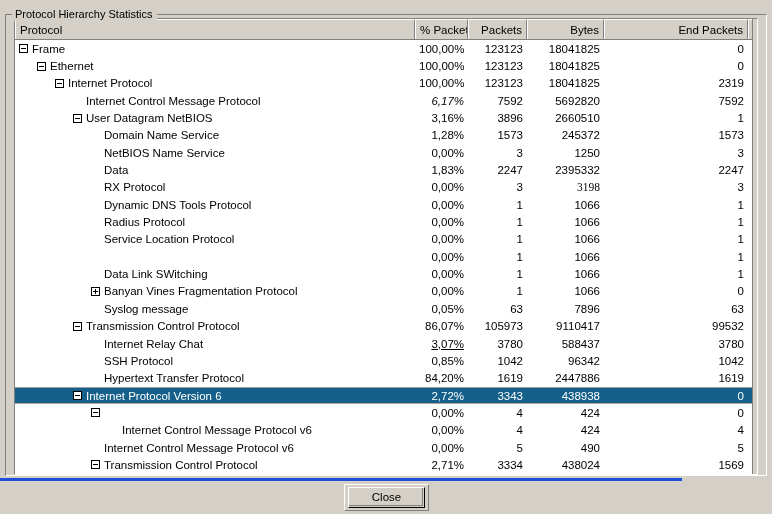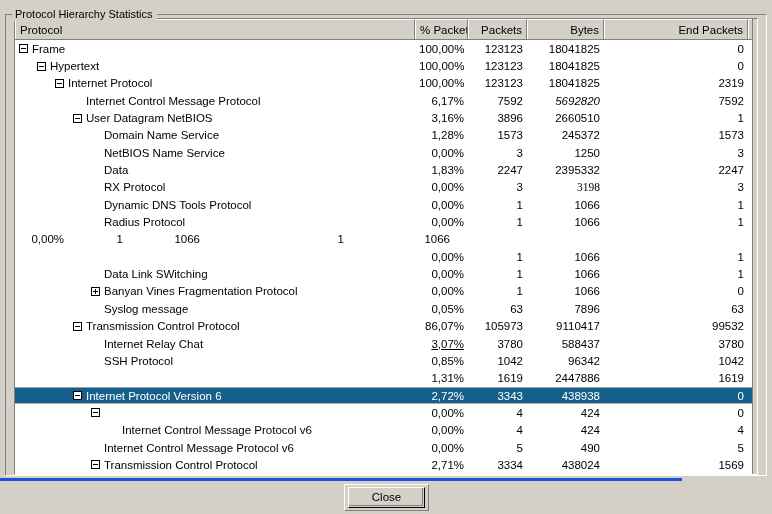--- a/index.html
+++ b/index.html
@@ -251,21 +251,21 @@
           <div class="cell num" style="width: 53px; flex: 0 0 53px;">100,00%</div>
           <div class="cell num" style="width: 59px; flex: 0 0 59px;">123123</div>
           <div class="cell num" style="width: 77px; flex: 0 0 77px;">18041825</div>
           <div class="cell num" style="width: 144px; flex: 0 0 144px;">0</div>
           <div class="cell num" style="width: 106px; flex: 0 0 106px;">0</div>
         </div>
         <div class="row">
           <div class="cell proto" style="width: 400px; flex: 0 0 400px;">
             <span class="spacer" style="width: 18px;"></span>
             <span class="expander"></span>
-            <span class="label">Hypertext</span>
+            <span class="label">Ethernet</span>
           </div>
           <div class="cell num" style="width: 53px; flex: 0 0 53px;">100,00%</div>
           <div class="cell num" style="width: 59px; flex: 0 0 59px;">123123</div>
           <div class="cell num" style="width: 77px; flex: 0 0 77px;">18041825</div>
           <div class="cell num" style="width: 144px; flex: 0 0 144px;">0</div>
           <div class="cell num" style="width: 106px; flex: 0 0 106px;">0</div>
         </div>
         <div class="row">
           <div class="cell proto" style="width: 400px; flex: 0 0 400px;">
             <span class="spacer" style="width: 36px;"></span>
@@ -277,23 +277,23 @@
           <div class="cell num" style="width: 77px; flex: 0 0 77px;">18041825</div>
           <div class="cell num" style="width: 144px; flex: 0 0 144px;">2319</div>
           <div class="cell num" style="width: 106px; flex: 0 0 106px;">139140</div>
         </div>
         <div class="row">
           <div class="cell proto" style="width: 400px; flex: 0 0 400px;">
             <span class="spacer" style="width: 54px;"></span>
             <span class="expander none"></span>
             <span class="label">Internet Control Message Protocol</span>
           </div>
-          <div class="cell num" style="width: 53px; flex: 0 0 53px;">6,17%</div>
+          <div class="cell num" style="width: 53px; flex: 0 0 53px; font-style: italic;">6,17%</div>
           <div class="cell num" style="width: 59px; flex: 0 0 59px;">7592</div>
-          <div class="cell num" style="width: 77px; flex: 0 0 77px; font-style: italic;">5692820</div>
+          <div class="cell num" style="width: 77px; flex: 0 0 77px;">5692820</div>
           <div class="cell num" style="width: 144px; flex: 0 0 144px;">7592</div>
           <div class="cell num" style="width: 106px; flex: 0 0 106px;">5692820</div>
         </div>
         <div class="row">
           <div class="cell proto" style="width: 400px; flex: 0 0 400px;">
             <span class="spacer" style="width: 54px;"></span>
             <span class="expander"></span>
             <span class="label">User Datagram NetBIOS</span>
           </div>
           <div class="cell num" style="width: 53px; flex: 0 0 53px;">3,16%</div>
@@ -368,20 +368,25 @@
             <span class="expander none"></span>
             <span class="label">Radius Protocol</span>
           </div>
           <div class="cell num" style="width: 53px; flex: 0 0 53px;">0,00%</div>
           <div class="cell num" style="width: 59px; flex: 0 0 59px;">1</div>
           <div class="cell num" style="width: 77px; flex: 0 0 77px;">1066</div>
           <div class="cell num" style="width: 144px; flex: 0 0 144px;">1</div>
           <div class="cell num" style="width: 106px; flex: 0 0 106px;">1066</div>
         </div>
         <div class="row">
+          <div class="cell proto" style="width: 400px; flex: 0 0 400px;">
+            <span class="spacer" style="width: 72px;"></span>
+            <span class="expander none"></span>
+            <span class="label">Service Location Protocol</span>
+          </div>
           <div class="cell num" style="width: 53px; flex: 0 0 53px;">0,00%</div>
           <div class="cell num" style="width: 59px; flex: 0 0 59px;">1</div>
           <div class="cell num" style="width: 77px; flex: 0 0 77px;">1066</div>
           <div class="cell num" style="width: 144px; flex: 0 0 144px;">1</div>
           <div class="cell num" style="width: 106px; flex: 0 0 106px;">1066</div>
         </div>
         <div class="row">
           <div class="cell proto" style="width: 400px; flex: 0 0 400px;">
             <span class="spacer" style="width: 72px;"></span>
             <span class="expander none"></span>
@@ -461,22 +466,23 @@
           <div class="cell num" style="width: 53px; flex: 0 0 53px;">0,85%</div>
           <div class="cell num" style="width: 59px; flex: 0 0 59px;">1042</div>
           <div class="cell num" style="width: 77px; flex: 0 0 77px; text-align: right;">96342</div>
           <div class="cell num" style="width: 144px; flex: 0 0 144px;">1042</div>
           <div class="cell num" style="width: 106px; flex: 0 0 106px;">96342</div>
         </div>
         <div class="row">
           <div class="cell proto" style="width: 400px; flex: 0 0 400px;">
             <span class="spacer" style="width: 72px;"></span>
             <span class="expander none"></span>
-          </div>
-          <div class="cell num" style="width: 53px; flex: 0 0 53px;">1,31%</div>
+            <span class="label">Hypertext Transfer Protocol</span>
+          </div>
+          <div class="cell num" style="width: 53px; flex: 0 0 53px;">84,20%</div>
           <div class="cell num" style="width: 59px; flex: 0 0 59px;">1619</div>
           <div class="cell num" style="width: 77px; flex: 0 0 77px;">2447886</div>
           <div class="cell num" style="width: 144px; flex: 0 0 144px;">1619</div>
           <div class="cell num" style="width: 106px; flex: 0 0 106px;">2447886</div>
         </div>
         <div class="row selected">
           <div class="cell proto" style="width: 400px; flex: 0 0 400px;">
             <span class="spacer" style="width: 54px;"></span>
             <span class="expander"></span>
             <span class="label">Internet Protocol Version 6</span>

